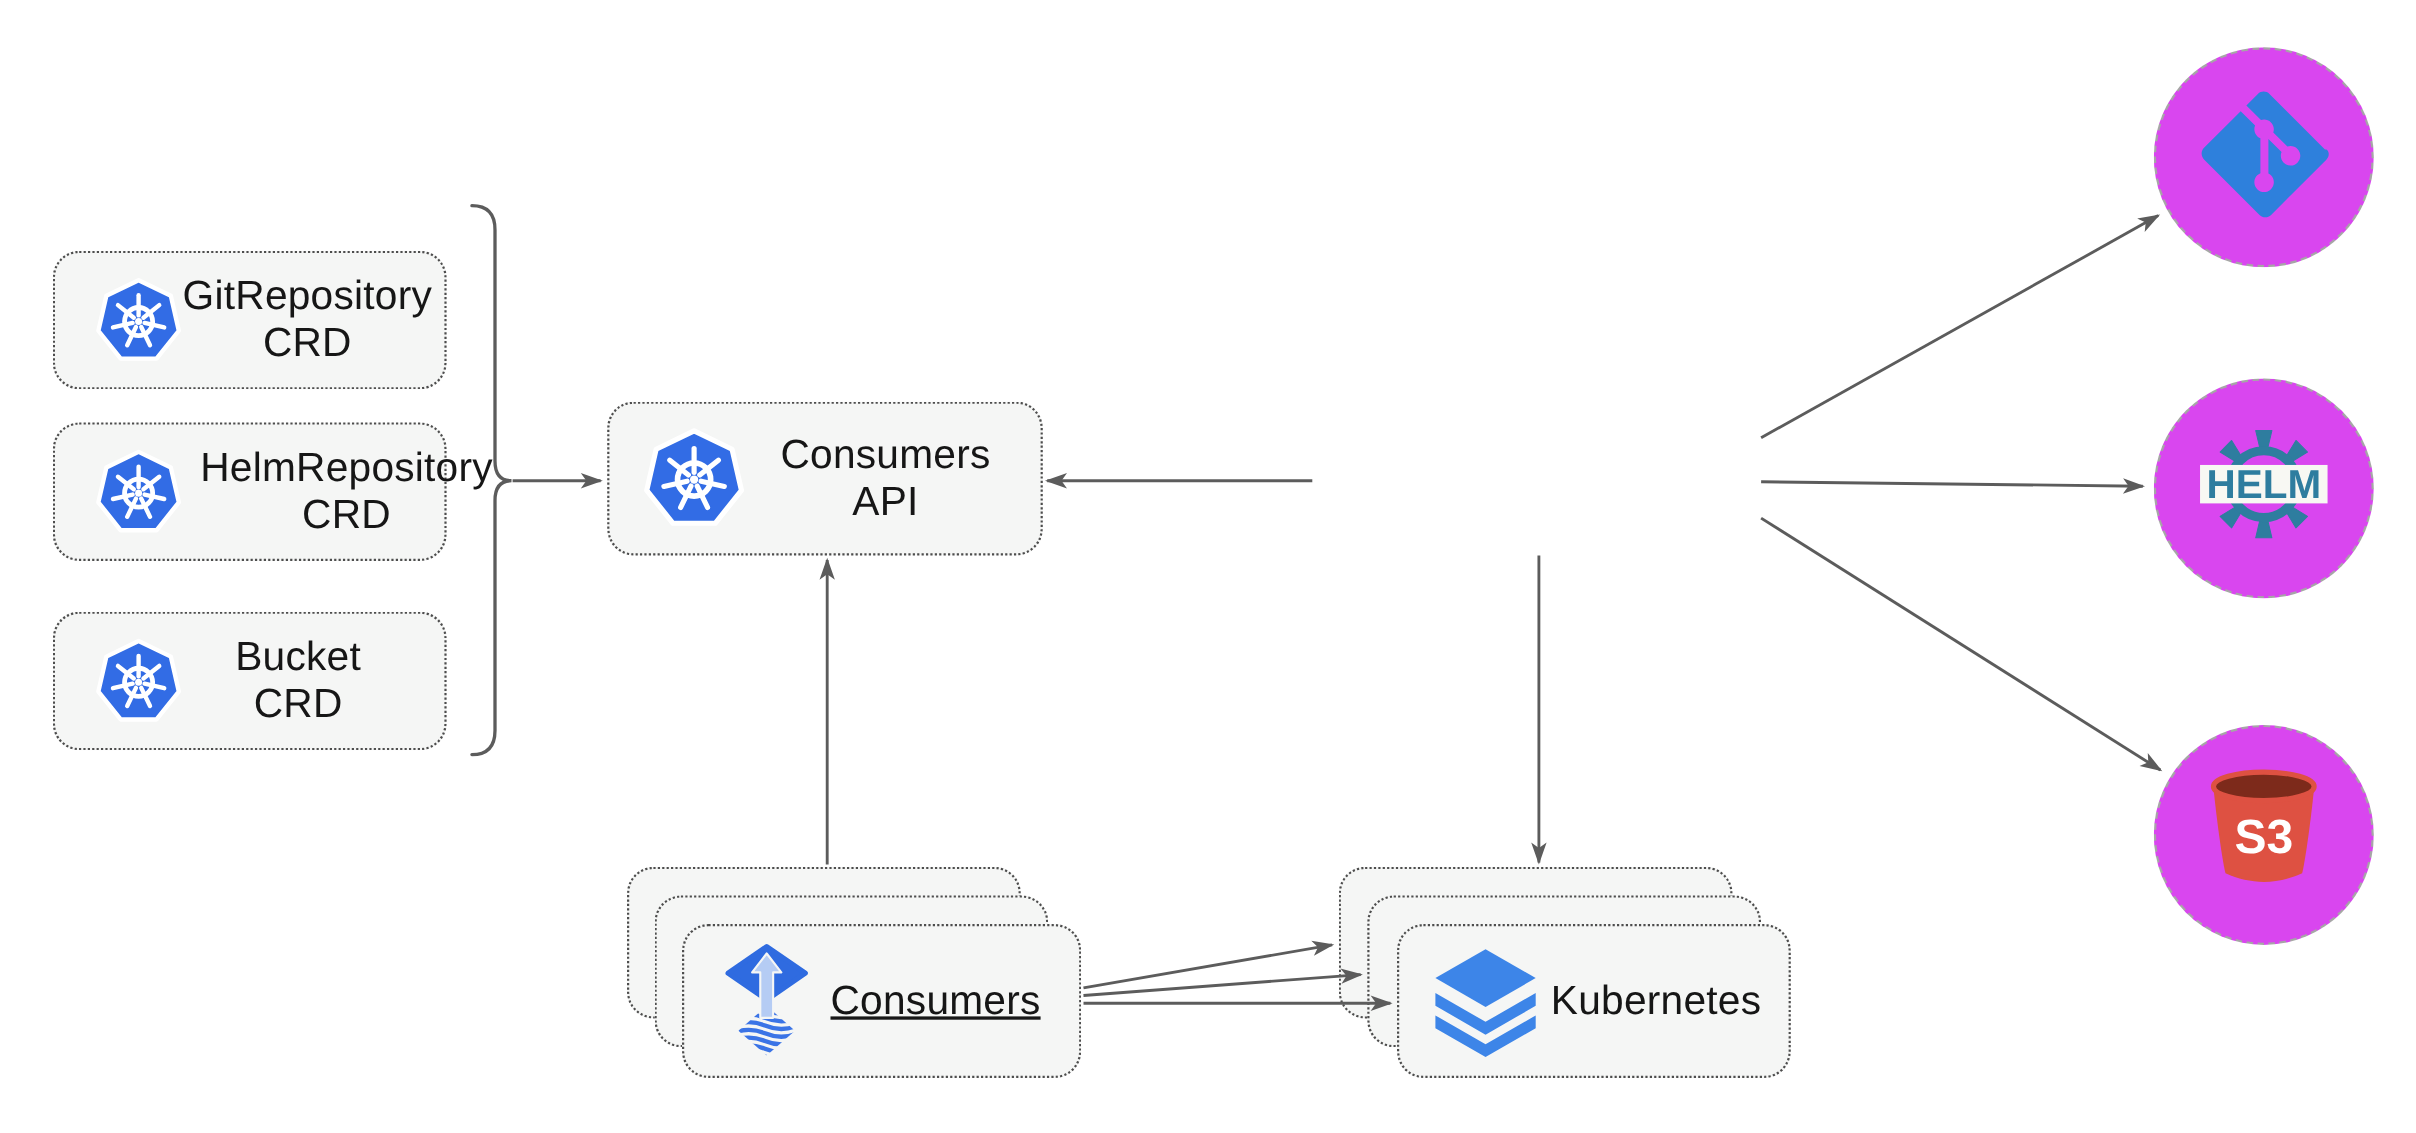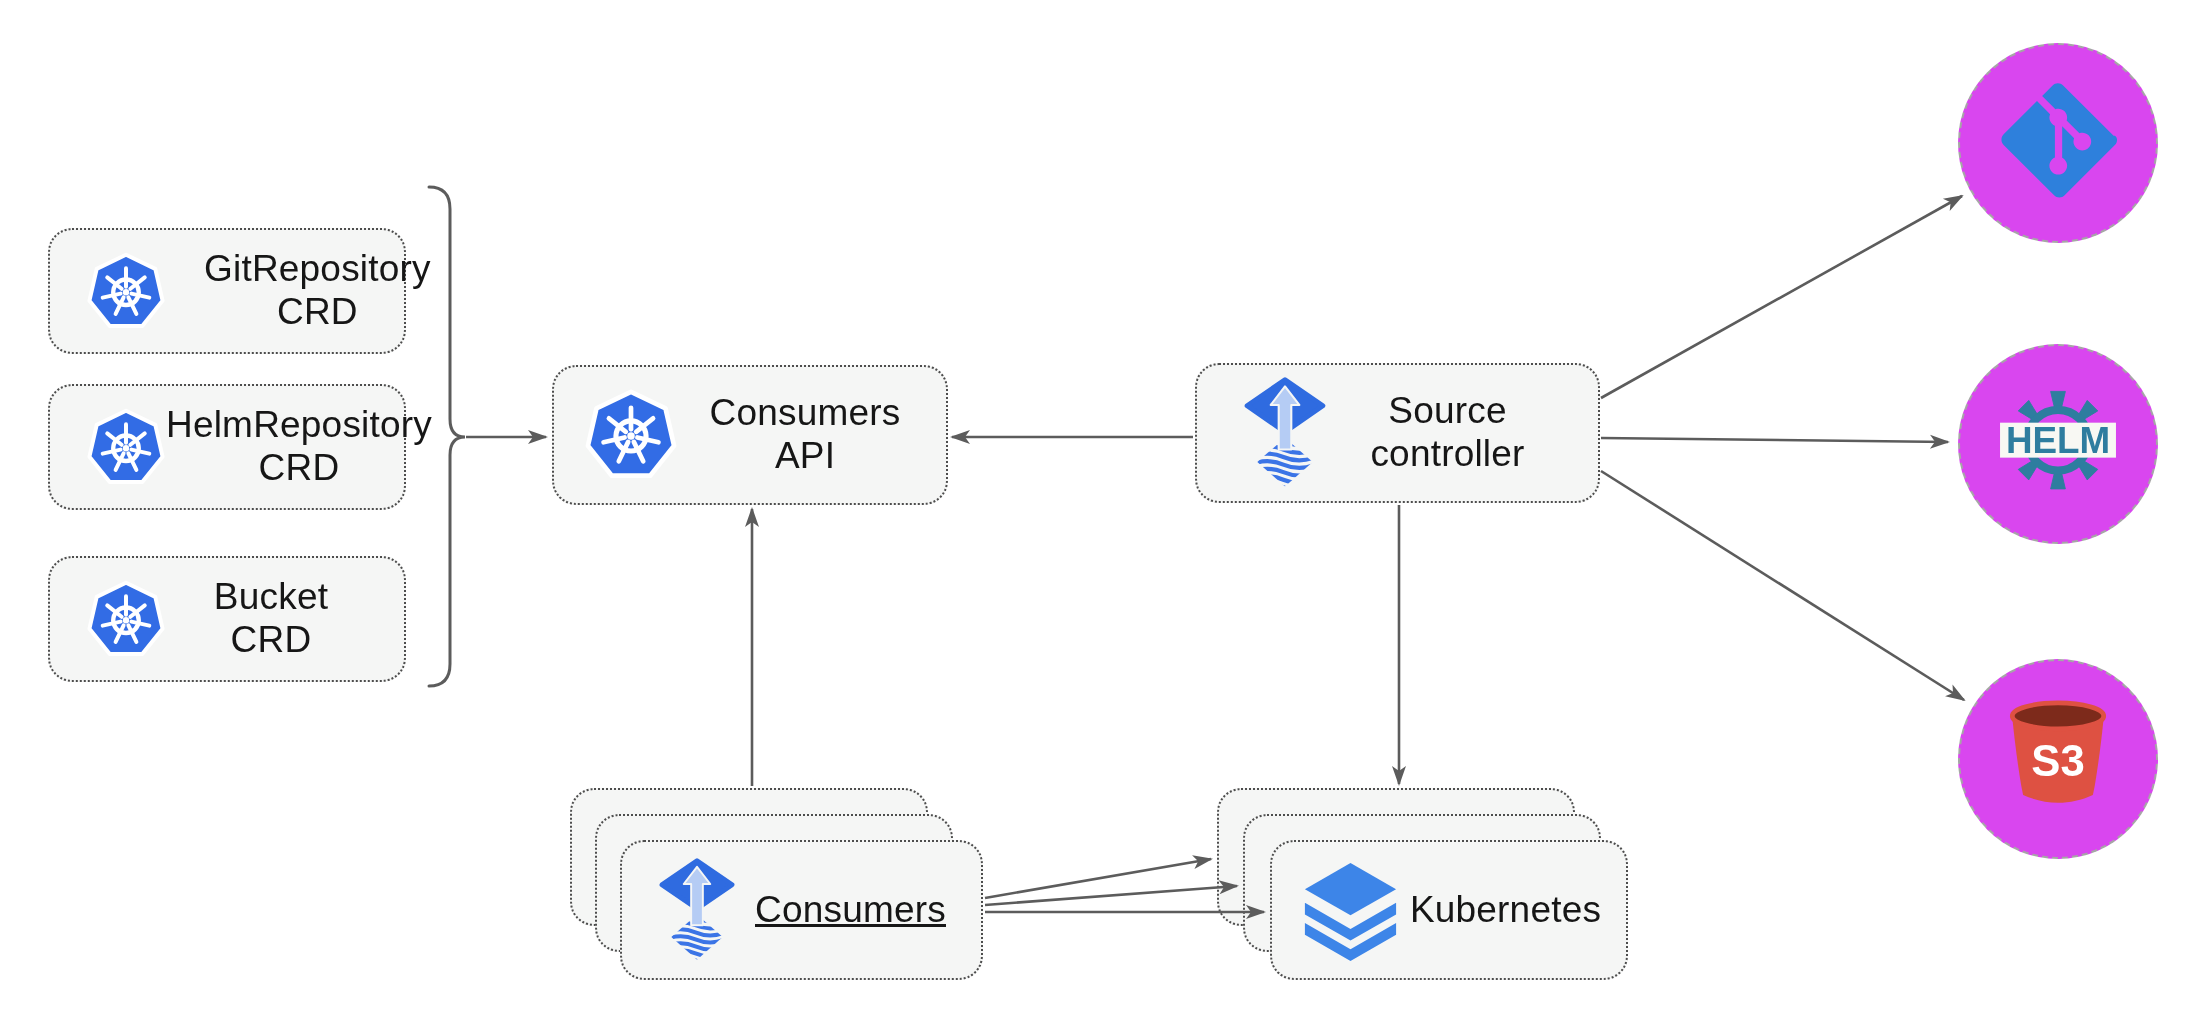--- a/index.html
+++ b/index.html
@@ -103,39 +103,39 @@
 
     <symbol id="sym-s3" viewBox="0 0 100 112">
       <path d="M6,16 C7,30 13,78 16.5,92 C38,102 62,102 83.5,92 C87,78 93,30 94,16 Z" fill="#DE5142"></path>
       <ellipse cx="50" cy="16" rx="44" ry="12.5" fill="#7D2A1B" stroke="#DE5142" stroke-width="4.5"></ellipse>
     </symbol>
   </defs>
 </svg>
 
 <div id="stage">
 
-  <div class="node" style="left:48px;top:228px;width:358px;height:126px;gap:38px;">
+  <div class="node" style="left:48px;top:228px;width:358px;height:126px;">
     <span class="icon-wrap" style="margin-left:36px;">
       <svg width="80" height="83">
           <use href="#sym-k8s"></use>
         </svg>
     </span>
     <div class="label" style="margin-right:28px;">
       <span>GitRepository</span>
       <span>CRD</span>
     </div>
   </div>
 
   <div class="node" style="left:48px;top:384px;width:358px;height:126px;">
     <span class="icon-wrap" style="margin-left:36px;">
       <svg width="80" height="83">
           <use href="#sym-k8s"></use>
         </svg>
     </span>
-    <div class="label" style="margin-right:28px;">
+    <div class="label" style="margin-right:28px;margin-left:16px;">
       <span>HelmRepository</span>
       <span>CRD</span>
     </div>
   </div>
 
   <div class="node" style="left:48px;top:556px;width:358px;height:126px;">
     <span class="icon-wrap" style="margin-left:36px;">
       <svg width="80" height="83">
           <use href="#sym-k8s"></use>
         </svg>
@@ -150,31 +150,20 @@
     <span class="icon-wrap" style="margin-left:30px;">
       <svg width="94" height="98">
           <use href="#sym-k8s"></use>
         </svg>
     </span>
     <div class="label" style="margin-right:14px;">
       <span>Consumers API</span>
     </div>
   </div>
 
-  <div class="node" style="left:1195px;top:363px;width:405px;height:140px;">
-    <span class="icon-wrap" style="margin-left:46px;">
-      <svg width="84" height="113">
-          <use href="#sym-flux"></use>
-        </svg>
-    </span>
-    <div class="label" style="margin-right:30px;">
-      <span>Source</span>
-      <span>controller</span>
-    </div>
-  </div>
 
   <div class="node" style="left:570px;top:788px;width:358px;height:138px;"></div>
   <div class="node" style="left:595px;top:814px;width:358px;height:138px;"></div>
   <div class="node" style="left:620px;top:840px;width:363px;height:140px;text-decoration:underline;">
     <span class="icon-wrap" style="margin-left:36px;">
       <svg width="78" height="105">
           <use href="#sym-flux"></use>
         </svg>
     </span>
     <div class="label" style="margin-right:16px;">

